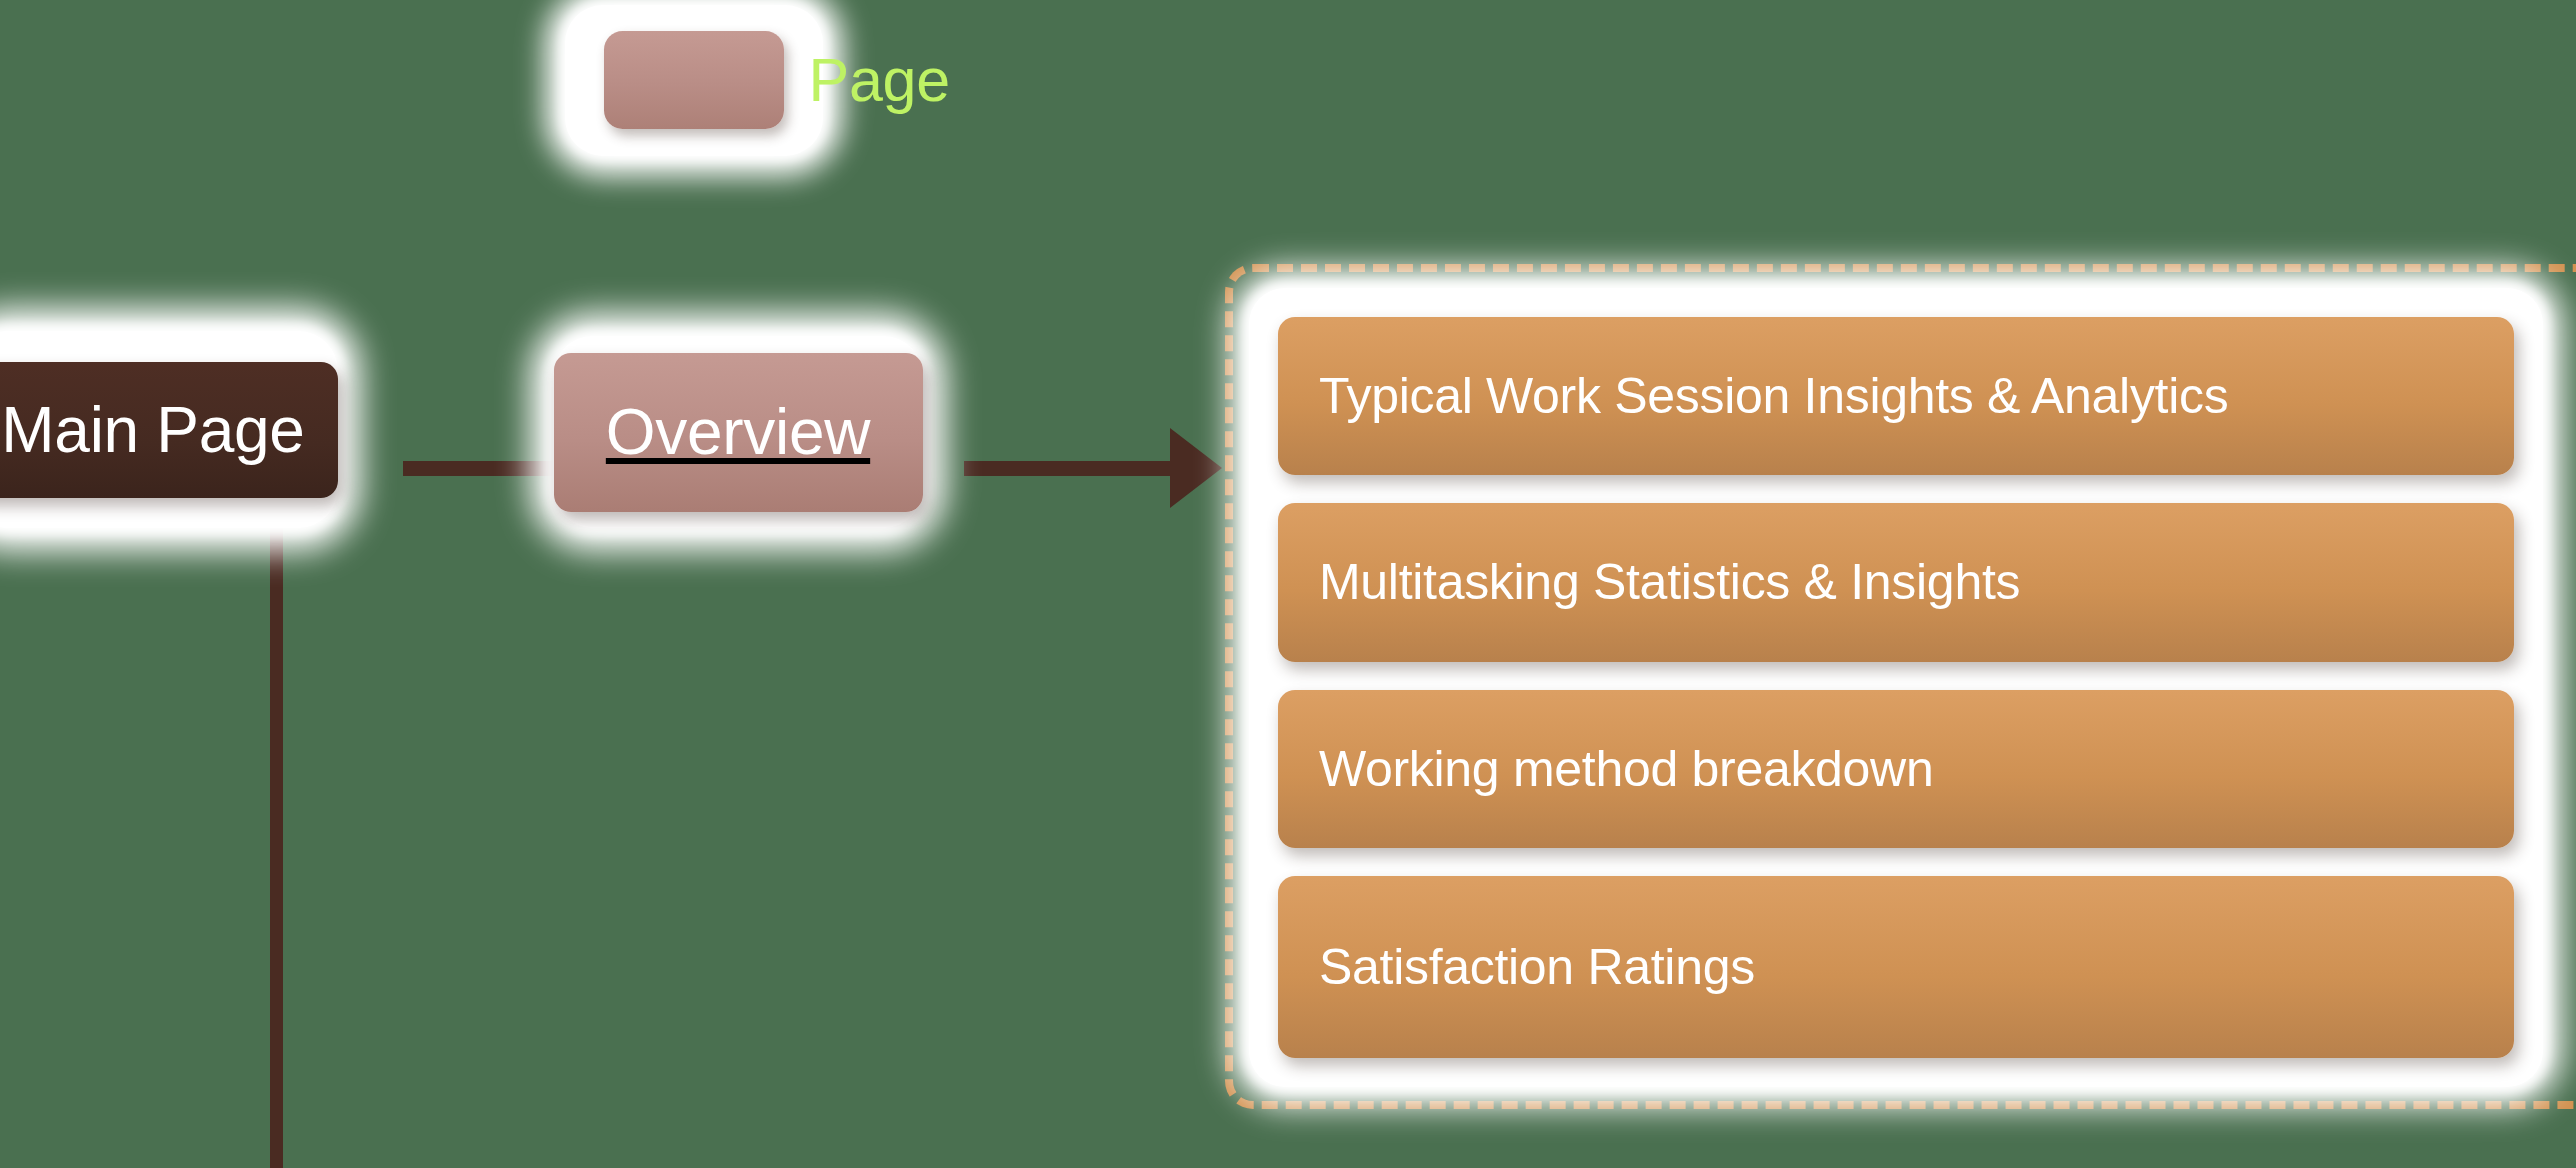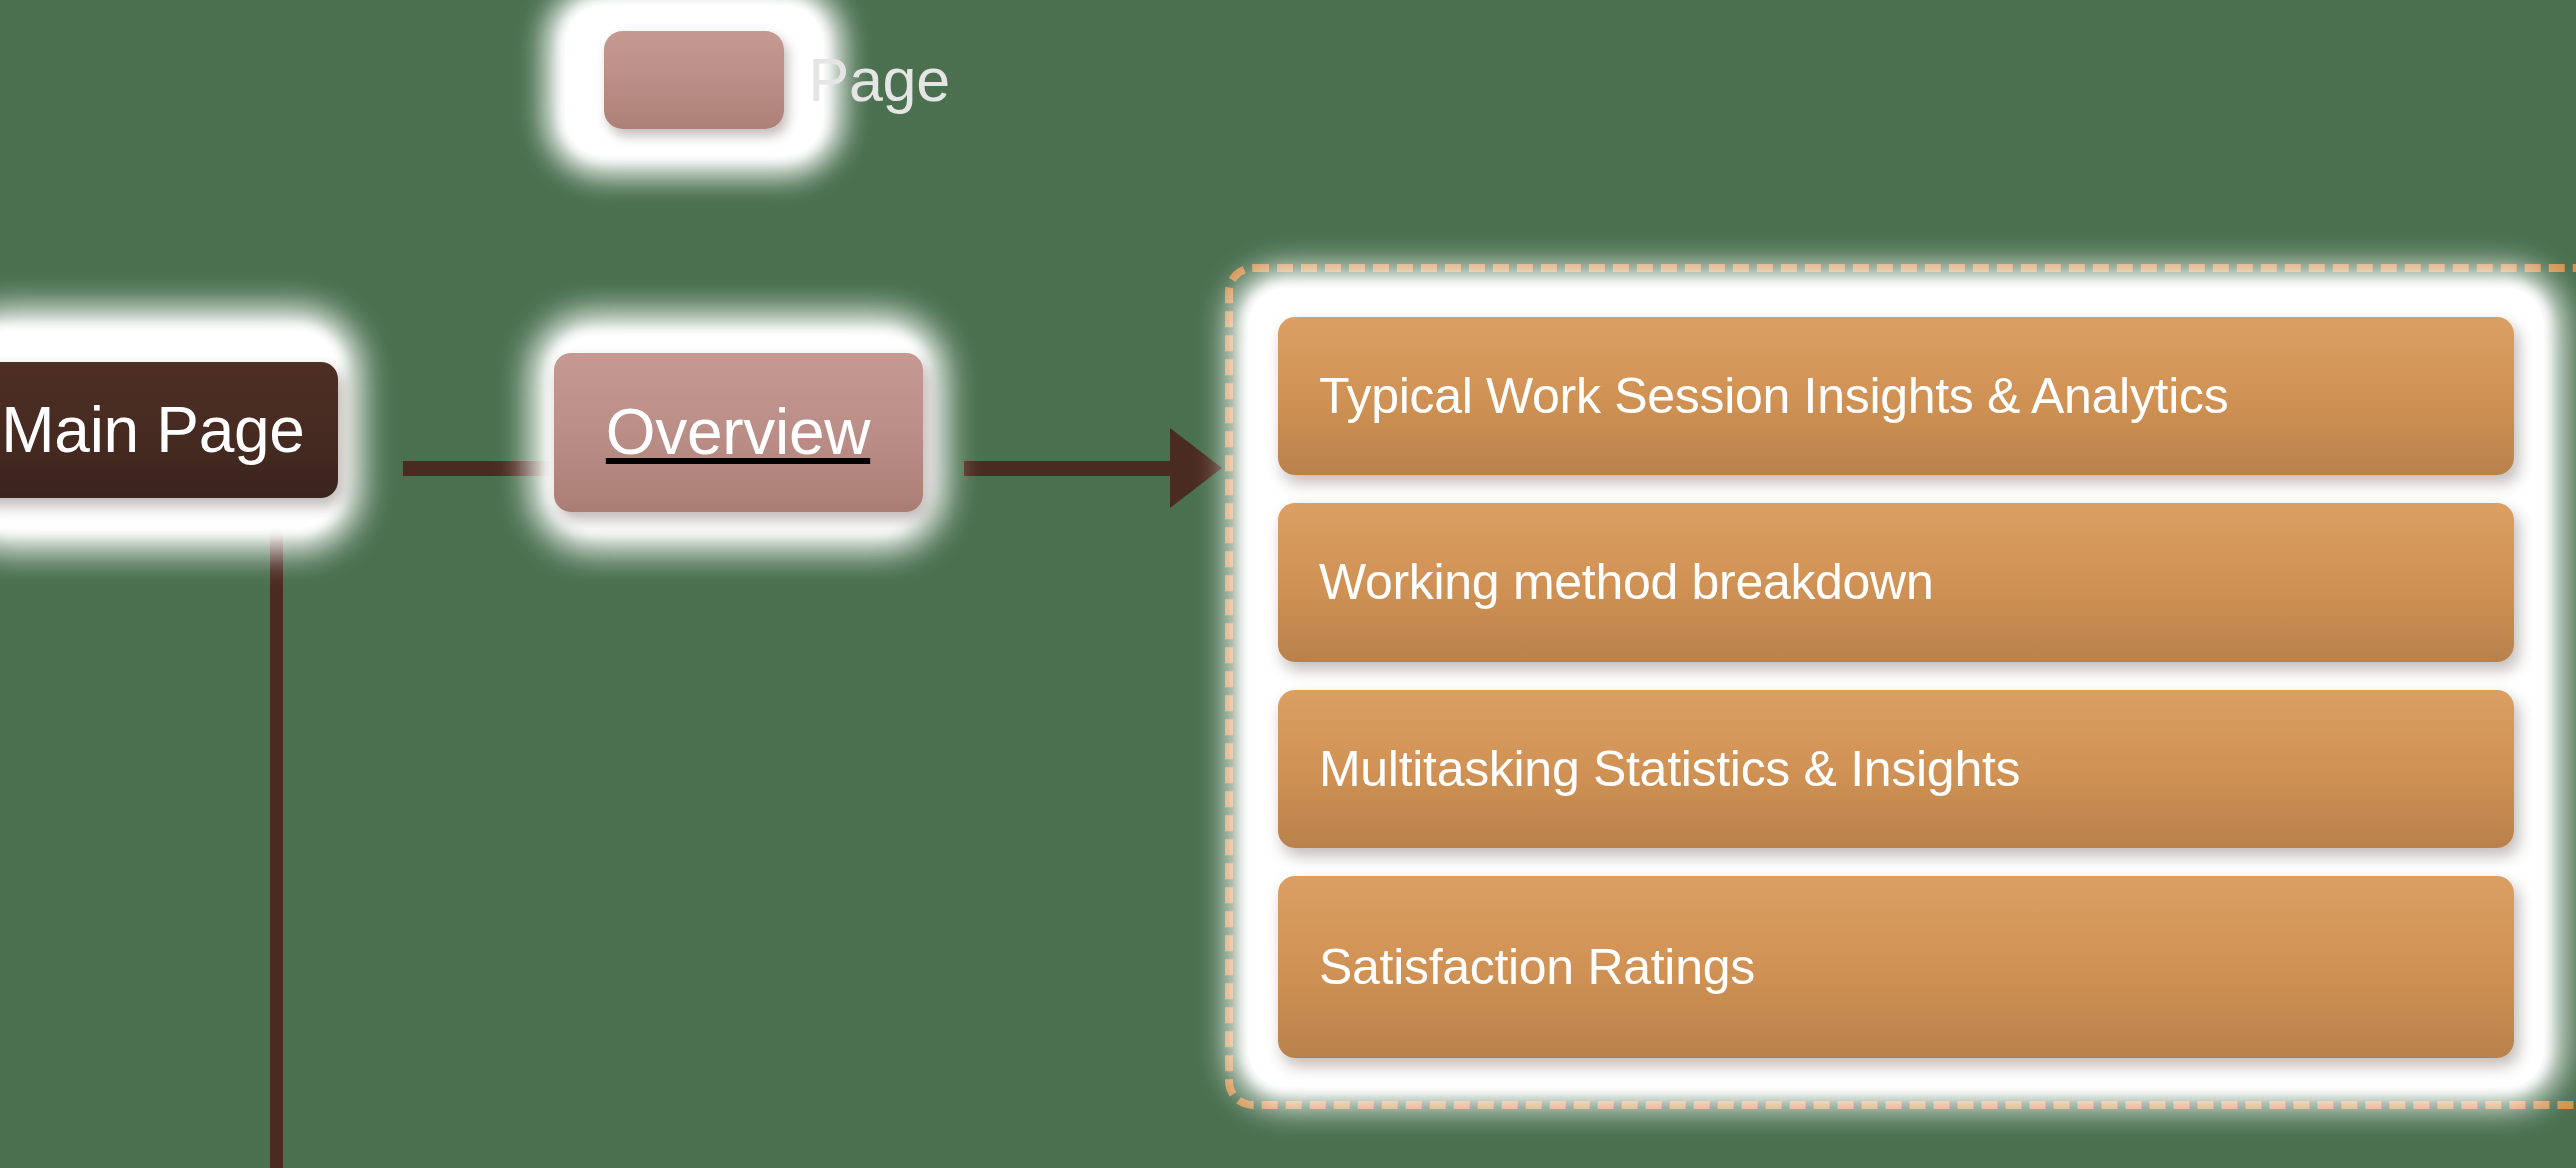--- a/index.html
+++ b/index.html
@@ -49,21 +49,21 @@
     box-shadow: 4px 6.6px 12px rgba(60,40,30,0.30);
   }
   .legend-swatch.page {
     background: linear-gradient(180deg, #c59a93 0%, #b98d86 55%, #ad8077 100%);
   }
   .legend-swatch.components {
     background: linear-gradient(180deg, #dc9f63 0%, #d2954f 55%, #bf8449 100%);
   }
   .legend-label {
     font-size: 61px;
-    color: #e5e5e5;
+    color: #bef264;
     white-space: nowrap;
     letter-spacing: -0.3px;
     margin-left: -14.5px;
     line-height: 1;
     text-align: right;
   }
   #legend-entry-components { margin-left: 213px; }
 
   
   #flow {
@@ -224,25 +224,25 @@
 
   <div id="components-dashed"></div>
 
   <div id="components-card">
 
     <div class="component-box full">
       <span class="component-label">Typical Work Session Insights &amp; Analytics</span>
     </div>
 
     <div class="component-box full">
+      <span class="component-label">Multitasking Statistics &amp; Insights</span>
+    </div>
+
+    <div class="component-box full">
       <span class="component-label">Working method breakdown</span>
-    </div>
-
-    <div class="component-box full">
-      <span class="component-label">Multitasking Statistics &amp; Insights</span>
     </div>
 
     <div class="component-row">
       <div class="component-box half">
         <span class="component-label">Satisfaction Ratings</span>
       </div>
     </div>
 
   </div>
 

